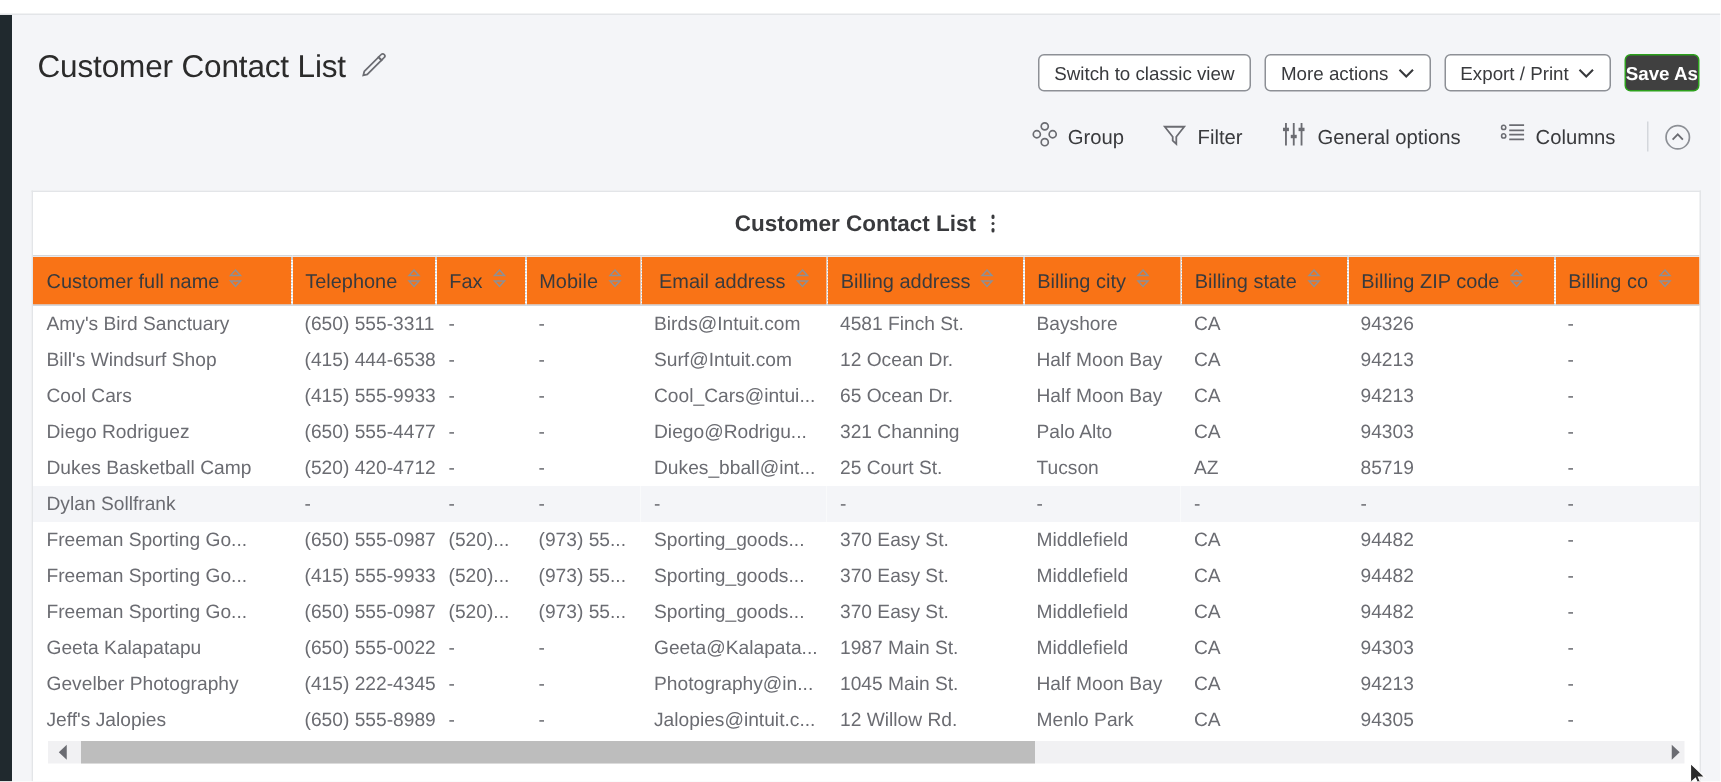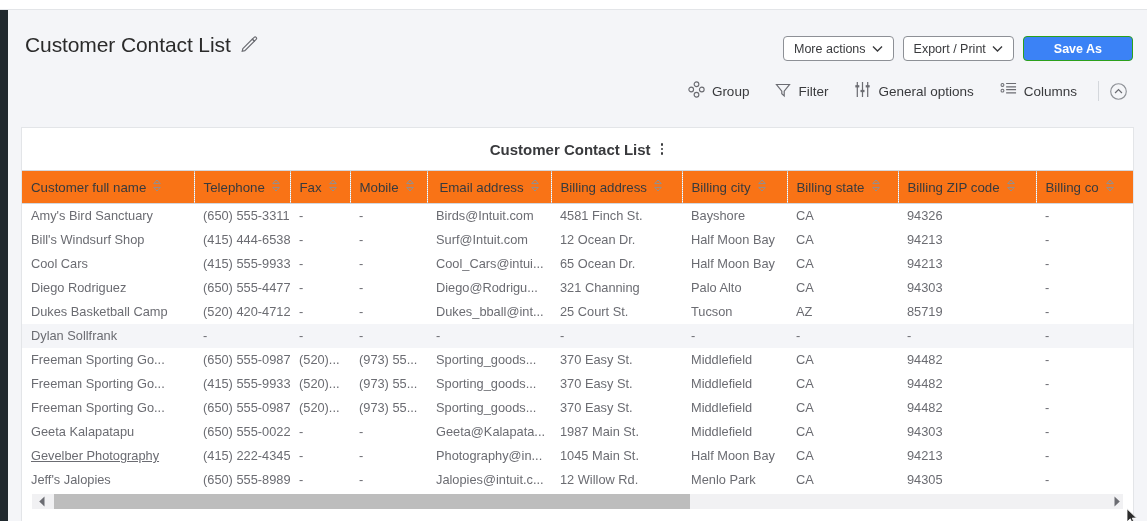--- a/index.html
+++ b/index.html
@@ -59,25 +59,25 @@
     background: #ffffff;
     color: #393a3d;
     font-size: 12.5px;
     font-family: "Liberation Sans", sans-serif;
     padding: 0 10px;
     display: inline-flex; align-items: center; gap: 6px;
     cursor: pointer;
     white-space: nowrap;
   }
   .btn.primary {
-    background: #3b82f6;
+    background: #404040;
     border-color: #2ca01c;
     color: #ffffff;
     font-weight: bold;
-    padding: 0 30px;
+    padding: 0 0;
   }
 
   
   .toolbar {
     position: relative;
     height: 36px;
     display: flex; align-items: center; justify-content: flex-end;
     padding-right: 14px;
     gap: 0px;
   }
@@ -228,20 +228,23 @@
         <span class="page-title">Customer Contact List</span>
         <span class="pencil-icon">
           <svg width="19" height="19" viewBox="0 0 20 20" fill="none">
             <path d="M3 15.4 L13.0 5.4 L15.1 7.5 L5.1 17.5 L2.3 18.2 Z" stroke="#6b6c72" stroke-width="1.2" fill="none"></path>
             <path d="M13.0 5.4 L14.9 3.5 A1.4 1.4 0 0 1 17.0 5.6 L15.1 7.5 Z" stroke="#6b6c72" stroke-width="1.2" fill="none"></path>
           </svg>
         </span>
       </div>
 
       <div class="hdr-actions">
+        <button class="btn">
+          <span>Switch to classic view</span>
+        </button>
         <button class="btn">
           <span>More actions</span>
           <span>
             <svg width="11" height="8" viewBox="0 0 11 8">
                 <path d="M1 1.5 L5.5 6 L10 1.5" stroke="#393a3d" stroke-width="1.4" fill="none"></path>
               </svg>
           </span>
         </button>
         <button class="btn">
           <span>Export / Print</span>
@@ -515,21 +518,21 @@
                 <td style="width: 60px;">-</td>
                 <td style="width: 77px;">-</td>
                 <td style="width: 124px;">Geeta@Kalapata...</td>
                 <td style="width: 131px;">1987 Main St.</td>
                 <td style="width: 105px;">Middlefield</td>
                 <td style="width: 111px;">CA</td>
                 <td style="width: 138px;">94303</td>
                 <td style="width: 230px;">-</td>
               </tr>
               <tr>
-                <td style="width: 172px; text-decoration: underline;">Gevelber Photography</td>
+                <td style="width: 172px;">Gevelber Photography</td>
                 <td style="width: 96px;">(415) 222-4345</td>
                 <td style="width: 60px;">-</td>
                 <td style="width: 77px;">-</td>
                 <td style="width: 124px;">Photography@in...</td>
                 <td style="width: 131px;">1045 Main St.</td>
                 <td style="width: 105px;">Half Moon Bay</td>
                 <td style="width: 111px;">CA</td>
                 <td style="width: 138px;">94213</td>
                 <td style="width: 230px;">-</td>
               </tr>

